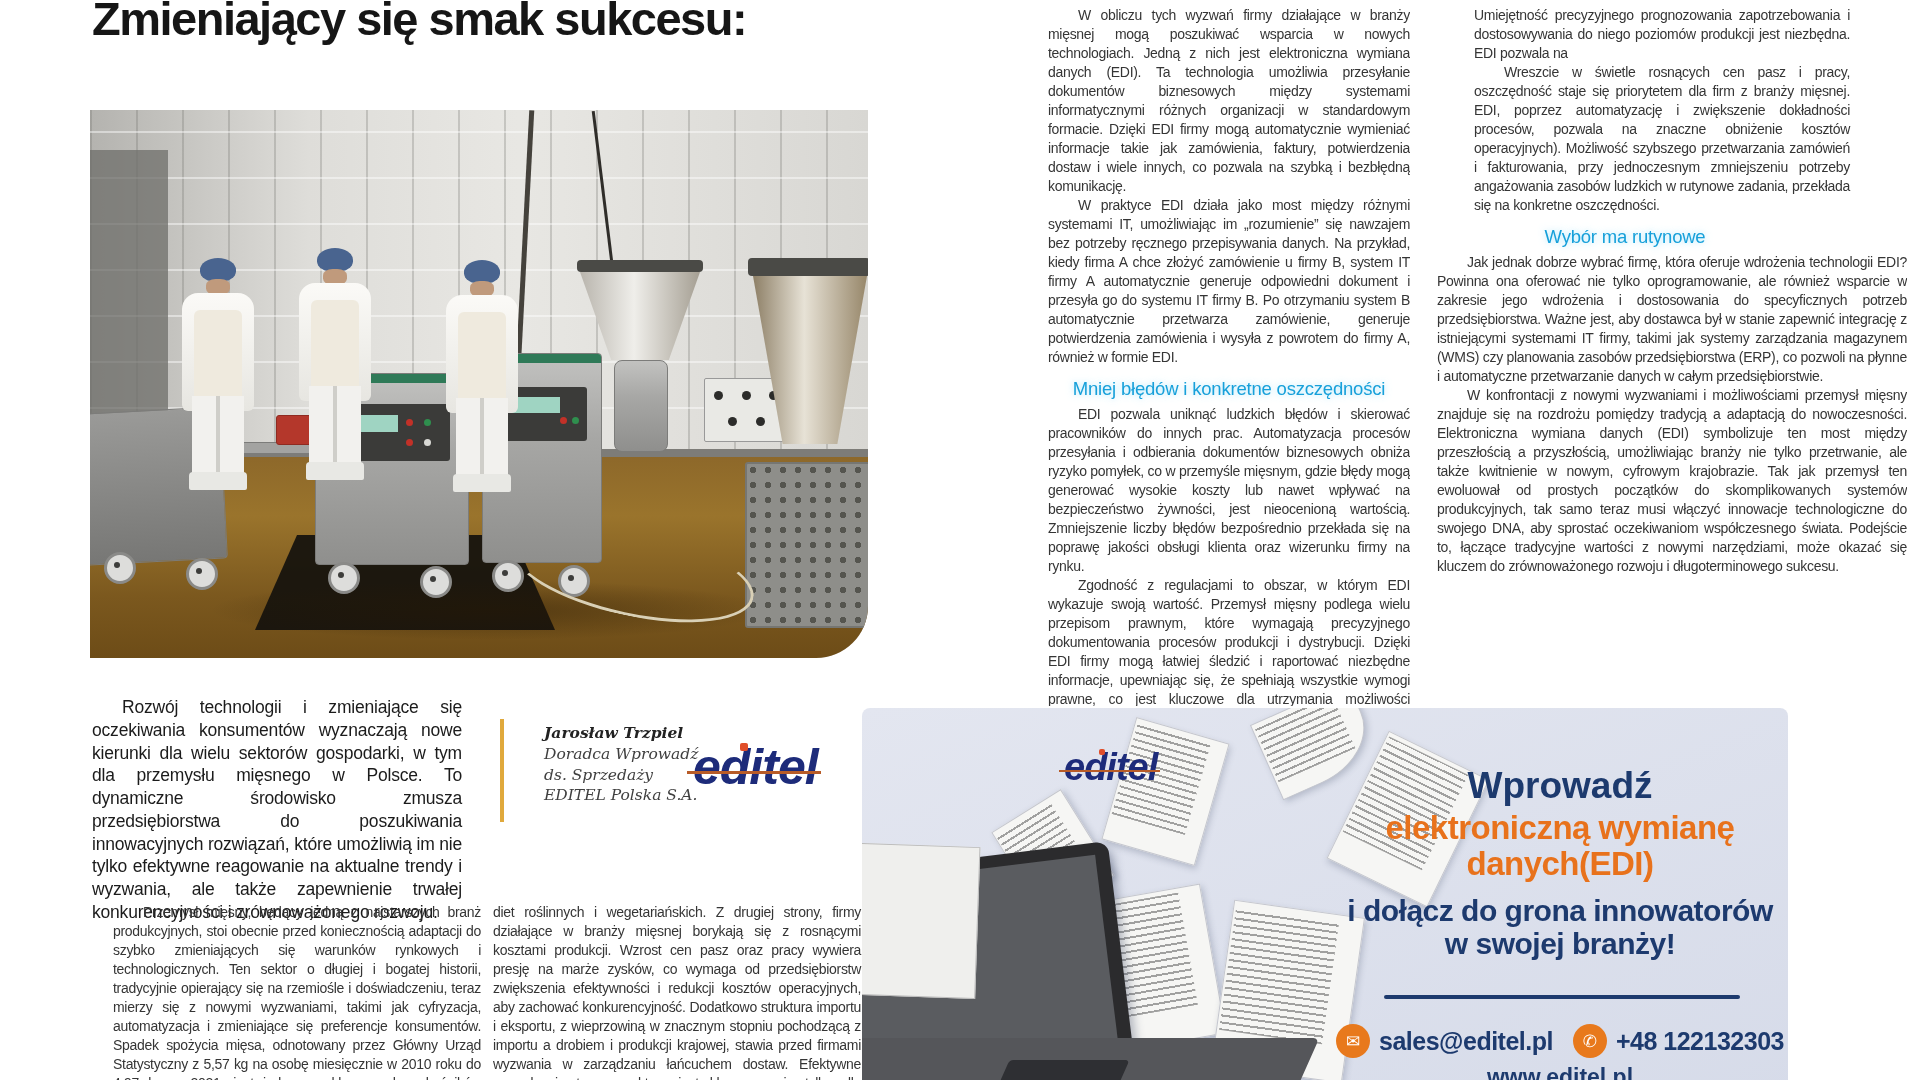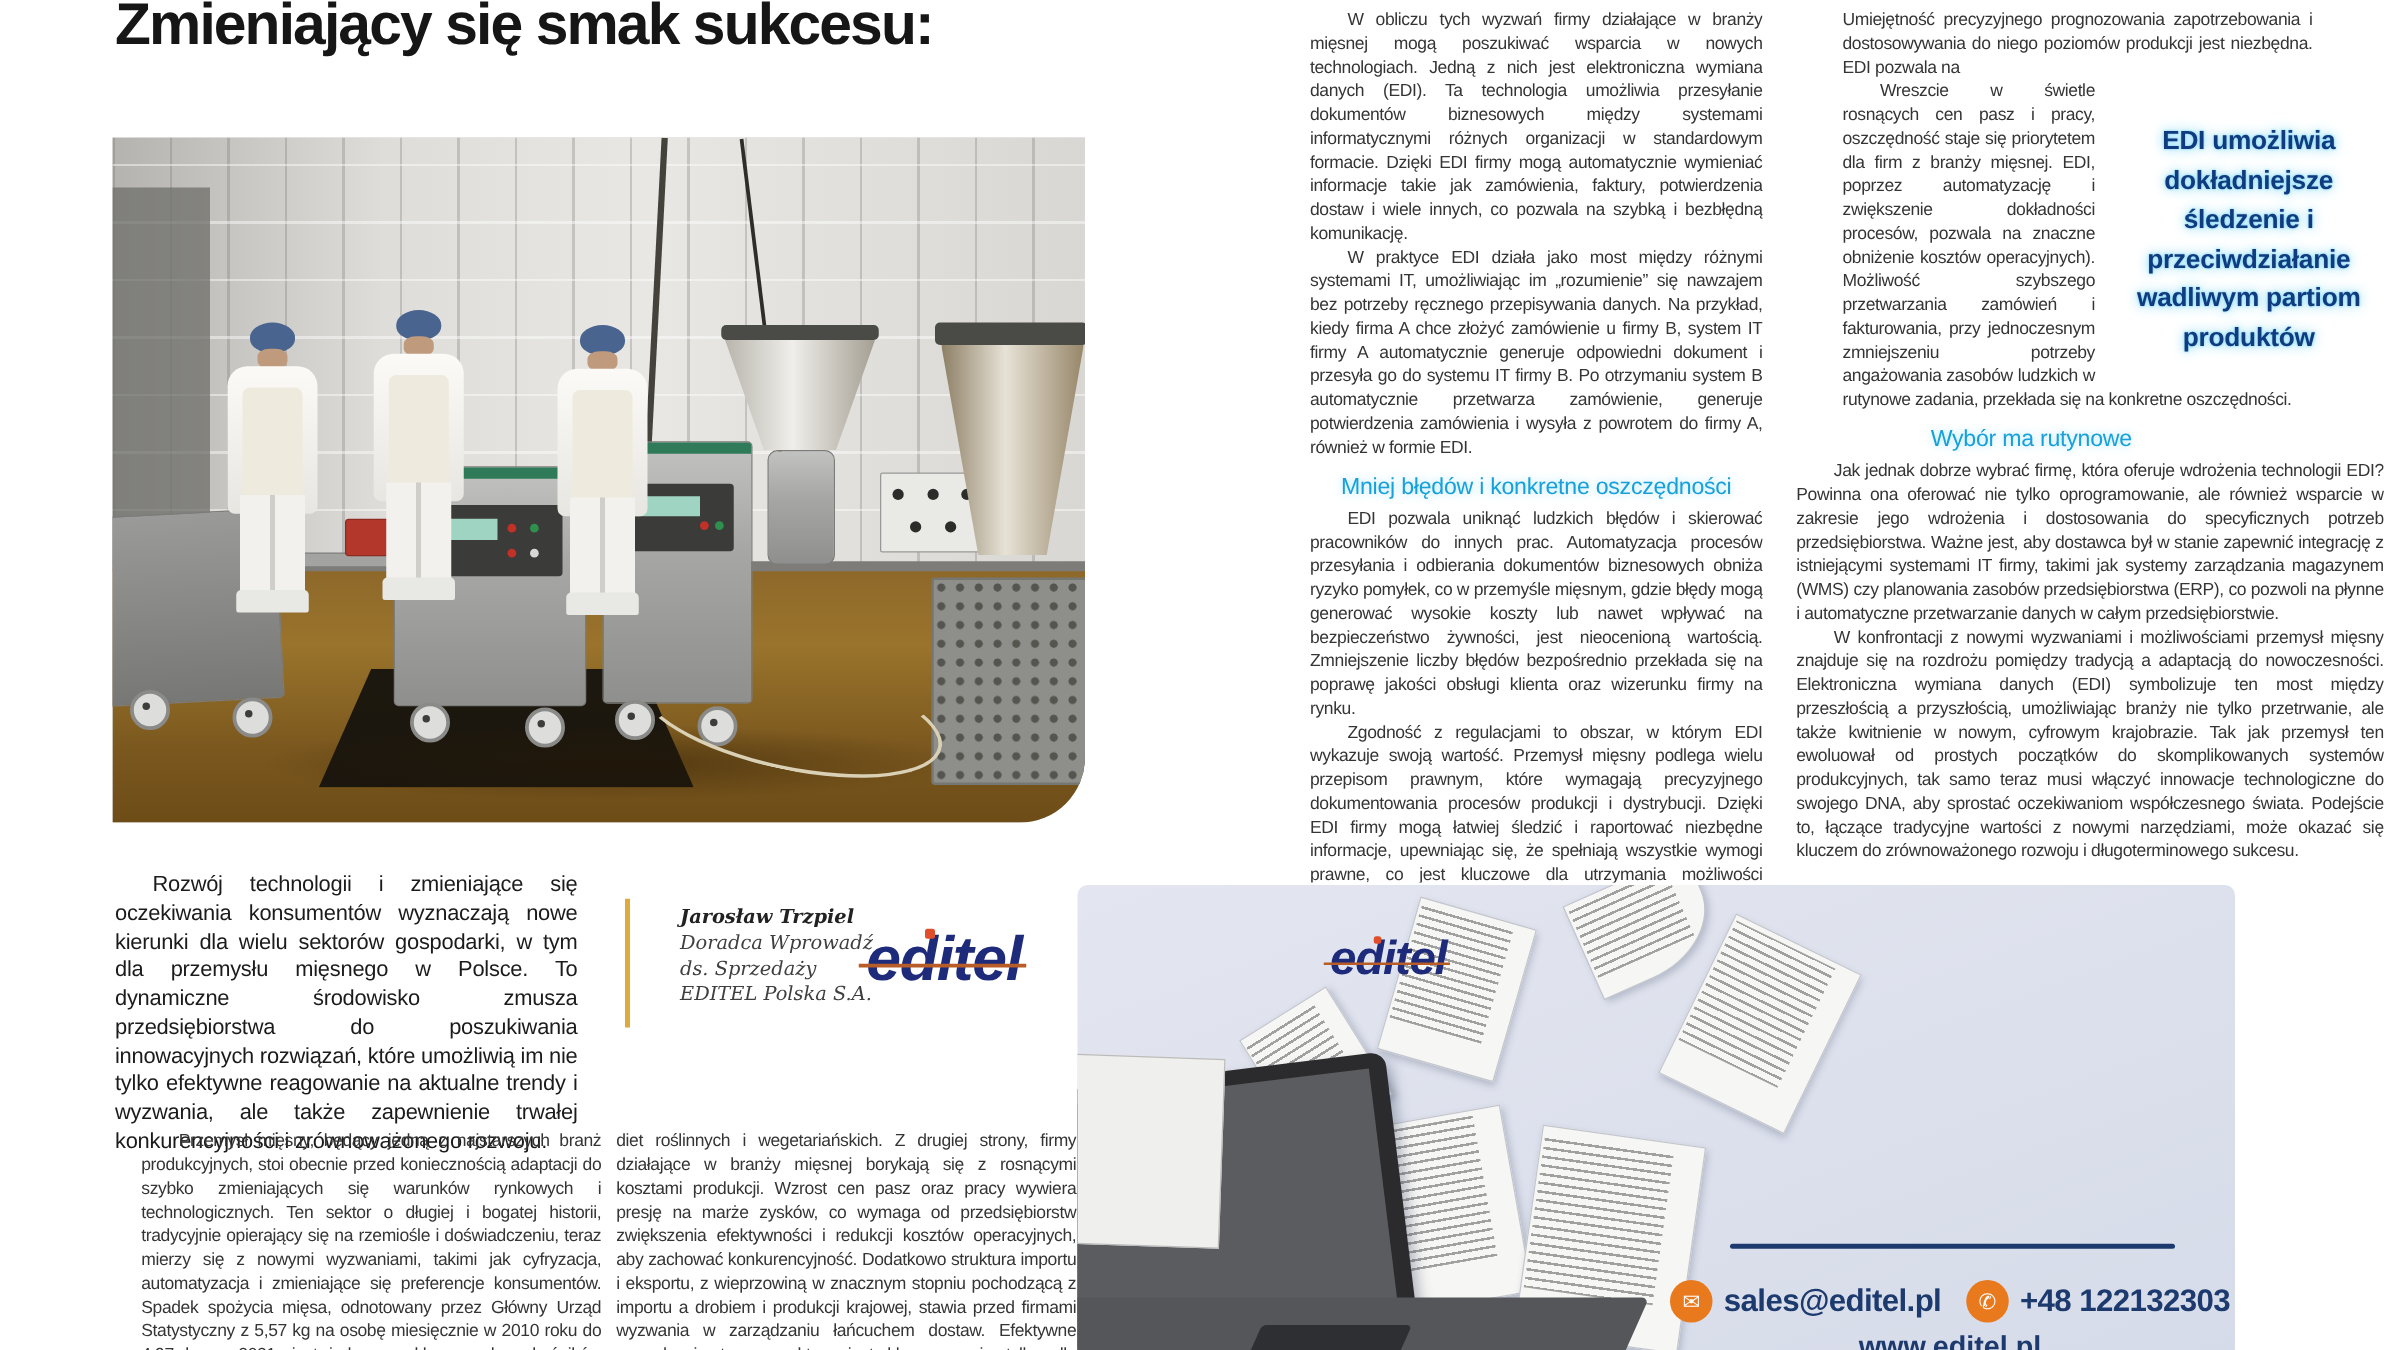--- a/index.html
+++ b/index.html
@@ -244,21 +244,20 @@
     <p>W praktyce EDI działa jako most między różnymi systemami IT, umożliwiając im „rozumienie” się nawzajem bez potrzeby ręcznego przepisywania danych. Na przykład, kiedy firma A chce złożyć zamówienie u firmy B, system IT firmy A automatycznie generuje odpowiedni dokument i przesyła go do systemu IT firmy B. Po otrzymaniu system B automatycznie przetwarza zamówienie, generuje potwierdzenia zamówienia i wysyła z powrotem do firmy A, również w formie EDI.</p>
     <div class="bluehead">Mniej błędów i konkretne oszczędności</div>
     <p>EDI pozwala uniknąć ludzkich błędów i skierować pracowników do innych prac. Automatyzacja procesów przesyłania i odbierania dokumentów biznesowych obniża ryzyko pomyłek, co w przemyśle mięsnym, gdzie błędy mogą generować wysokie koszty lub nawet wpływać na bezpieczeństwo żywności, jest nieocenioną wartością. Zmniejszenie liczby błędów bezpośrednio przekłada się na poprawę jakości obsługi klienta oraz wizerunku firmy na rynku.</p>
     <p>Zgodność z regulacjami to obszar, w którym EDI wykazuje swoją wartość. Przemysł mięsny podlega wielu przepisom prawnym, które wymagają precyzyjnego dokumentowania procesów produkcji i dystrybucji. Dzięki EDI firmy mogą łatwiej śledzić i raportować niezbędne informacje, upewniając się, że spełniają wszystkie wymogi prawne, co jest kluczowe dla utrzymania możliwości operowania na rynku.</p>
 
   </div>
 
   <div class="abs bodytext rcol2">
     <div class="upper">
       <p class="noindent" style="text-indent:0;">Umiejętność precyzyjnego prognozowania zapotrzebowania i dostosowywania do niego poziomów produkcji jest niezbędna. EDI pozwala na</p>
-      <div class="callout">EDI umożliwia dokładniejsze śledzenie i przeciwdziałanie wadliwym partiom produktów</div>
       <p>Wreszcie w świetle rosnących cen pasz i pracy, oszczędność staje się priorytetem dla firm z branży mięsnej. EDI, poprzez automatyzację i zwiększenie dokładności procesów, pozwala na znaczne obniżenie kosztów operacyjnych). Możliwość szybszego przetwarzania zamówień i fakturowania, przy jednoczesnym zmniejszeniu potrzeby angażowania zasobów ludzkich w rutynowe zadania, przekłada się na konkretne oszczędności.</p>
       <div style="clear:both;"></div>
     </div>
     <div class="bluehead">Wybór ma rutynowe</div>
     <div class="wide">
       <p>Jak jednak dobrze wybrać firmę, która oferuje wdrożenia technologii EDI? Powinna ona oferować nie tylko oprogramowanie, ale również wsparcie w zakresie jego wdrożenia i dostosowania do specyficznych potrzeb przedsiębiorstwa. Ważne jest, aby dostawca był w stanie zapewnić integrację z istniejącymi systemami IT firmy, takimi jak systemy zarządzania magazynem (WMS) czy planowania zasobów przedsiębiorstwa (ERP), co pozwoli na płynne i automatyczne przetwarzanie danych w całym przedsiębiorstwie.</p>
       <p><span>W konfrontacji z nowymi wyzwaniami i możliwościami przemysł mięsny znajduje się na rozdrożu pomiędzy tradycją a adaptacją do nowoczesności. Elektroniczna wymiana danych (EDI) symbolizuje ten most między przeszłością a przyszłością, umożliwiając branży nie tylko przetrwanie, ale także kwitnienie w nowym, cyfrowym krajobrazie. Tak jak przemysł ten ewoluował od prostych początków do skomplikowanych systemów produkcyjnych, tak samo teraz musi włączyć innowacje technologiczne do swojego DNA, aby sprostać oczekiwaniom współczesnego świata. Podejście to, łączące tradycyjne wartości z nowymi narzędziami, może okazać się kluczem do zrównoważonego rozwoju i długoterminowego sukcesu.</span></p>
     </div>
   </div>
 
@@ -281,20 +280,27 @@
       </div>
 
     <div class="logo logo-ad">
       <span class="wordWrap">
         <span>editel</span>
         <span class="bar" style="height:2px;"></span>
         <span class="dot" style="width:6px;height:6px;"></span>
       </span>
     </div>
 
+    <div class="ad-headline">
+      <div class="ad-l1">Wprowadź</div>
+      <div class="ad-l2">elektroniczną wymianę</div>
+      <div class="ad-l3">danych(EDI)</div>
+      <div class="ad-l4">i dołącz do grona innowatorów</div>
+      <div class="ad-l5">w swojej branży!</div>
+    </div>
 
     <div class="ad-divider"></div>
 
     <div class="contact-row">
       <div class="contact-item">
         <div class="contact-icon">✉</div>
         <div class="contact-text">sales@editel.pl</div>
       </div>
       <div class="contact-item">
         <div class="contact-icon">✆</div>

